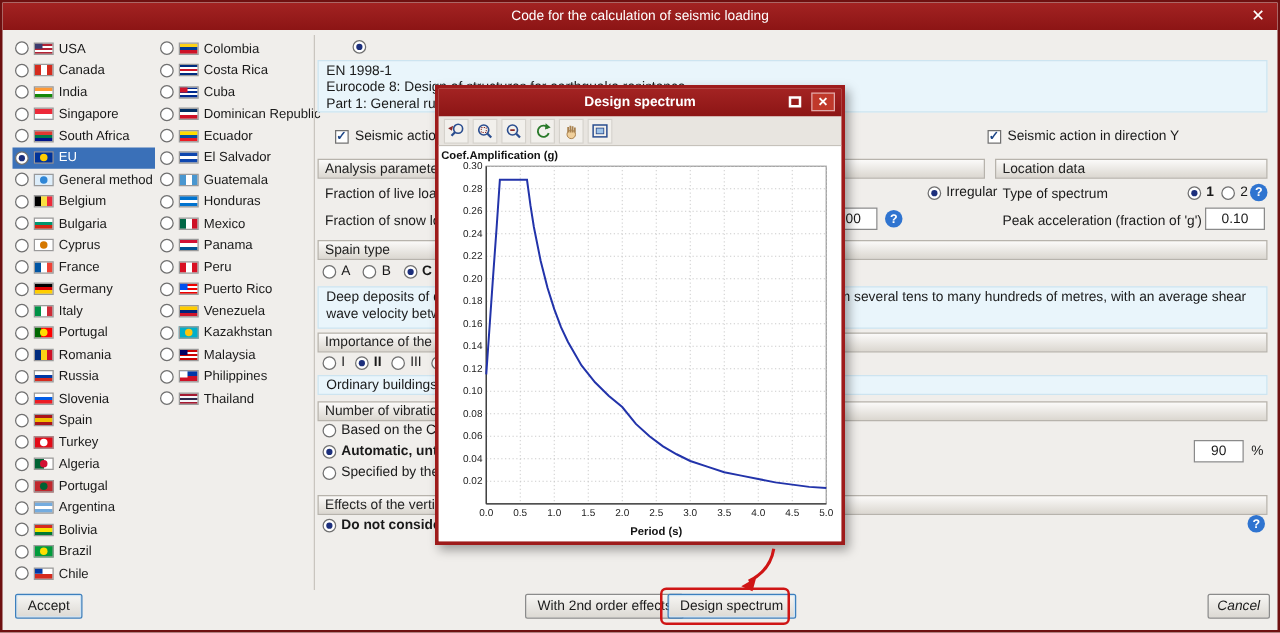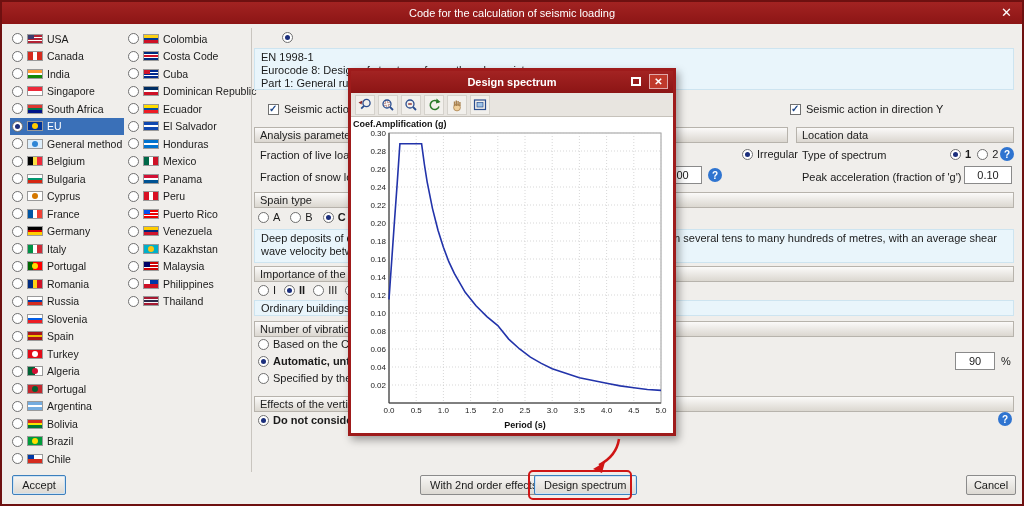--- a/index.html
+++ b/index.html
@@ -64,21 +64,21 @@
   #hdr-vertical{left:252px;top:394px;width:760px;}
   #vert-option{left:256px;top:412px;position:absolute;}
   #help-vertical{left:996px;top:410px;}
   
   .btn{position:absolute;height:20px;background:linear-gradient(#f7f6f4,#dcd9d3);border:1px solid #8b8b8b;border-radius:2px;display:flex;align-items:center;justify-content:center;padding:0 9px;white-space:nowrap;}
   .btn.primary{border:1px solid #3c7fbd;box-shadow:0 0 0 1px #cfe3f3 inset;}
   #btn-accept{left:10px;top:473px;width:54px;}
   #btn-2nd{left:418px;top:473px;}
   #btn-design{left:532px;top:473px;}
   #design-highlight{position:absolute;left:526px;top:468px;width:104px;height:30px;border:2px solid #cf1515;border-radius:5px;}
-  #btn-cancel{left:964px;top:473px;width:50px;}
+  #btn-cancel{left:964px;top:473px;width:50px;font-style:italic;}
   
   #popup{position:absolute;left:346px;top:66px;width:328px;height:368px;border:3px solid #9e1b1b;background:#efedea;box-shadow:3px 4px 8px rgba(0,0,0,.35);}
   .popup-title{height:22px;background:linear-gradient(#a32322,#8c1515);color:#fff;display:flex;align-items:center;justify-content:center;position:relative;font-weight:bold;}
   .pbtns{position:absolute;right:5px;top:3px;display:flex;gap:8px;align-items:center;}
   .restore{width:10px;height:9px;border:2px solid #fff;display:inline-block;}
   .pclose{width:19px;height:15px;background:#c0392b;border:1px solid #e0a8a8;color:#fff;font-size:10px;display:flex;align-items:center;justify-content:center;}
   .popup-toolbar{height:24px;background:#e8e5e0;border-bottom:1px solid #c6c2bb;display:flex;align-items:center;gap:3px;padding:0 4px;}
   .ticon{width:20px;height:20px;display:flex;align-items:center;justify-content:center;border:1px solid #d5d2cc;background:#f2f0ec;}
   .chartwrap{background:#fff;height:316px;}
   
@@ -243,21 +243,21 @@
     </div>
   <div id="country-col2" class="country-col">
       <div class="country-row">
         <span class="radio"></span>
         <span class="flag" style="background: linear-gradient(rgb(252, 209, 22) 0%, rgb(252, 209, 22) 33.33%, rgb(0, 56, 147) 33.33%, rgb(0, 56, 147) 66.67%, rgb(206, 17, 38) 66.67%, rgb(206, 17, 38) 100%);"></span>
         <span class="clabel">Colombia</span>
       </div>
       <div class="country-row">
         <span class="radio"></span>
         <span class="flag" style="background: linear-gradient(rgb(0, 43, 127) 0%, rgb(0, 43, 127) 20%, rgb(255, 255, 255) 20%, rgb(255, 255, 255) 40%, rgb(206, 17, 38) 40%, rgb(206, 17, 38) 60%, rgb(255, 255, 255) 60%, rgb(255, 255, 255) 80%, rgb(0, 43, 127) 80%, rgb(0, 43, 127) 100%);"></span>
-        <span class="clabel">Costa Code</span>
+        <span class="clabel">Costa Rica</span>
       </div>
       <div class="country-row">
         <span class="radio"></span>
         <span class="flag" style="background: linear-gradient(rgb(0, 42, 143) 0%, rgb(0, 42, 143) 20%, rgb(255, 255, 255) 20%, rgb(255, 255, 255) 40%, rgb(0, 42, 143) 40%, rgb(0, 42, 143) 60%, rgb(255, 255, 255) 60%, rgb(255, 255, 255) 80%, rgb(0, 42, 143) 80%, rgb(0, 42, 143) 100%);">
           <i class="canton" style="background: rgb(207, 20, 43);"></i>
         </span>
         <span class="clabel">Cuba</span>
       </div>
       <div class="country-row">
         <span class="radio"></span>
@@ -266,20 +266,25 @@
       </div>
       <div class="country-row">
         <span class="radio"></span>
         <span class="flag" style="background: linear-gradient(rgb(255, 221, 0) 0%, rgb(255, 221, 0) 33.33%, rgb(3, 78, 162) 33.33%, rgb(3, 78, 162) 66.67%, rgb(237, 28, 36) 66.67%, rgb(237, 28, 36) 100%);"></span>
         <span class="clabel">Ecuador</span>
       </div>
       <div class="country-row">
         <span class="radio"></span>
         <span class="flag" style="background: linear-gradient(rgb(15, 71, 175) 0%, rgb(15, 71, 175) 33.33%, rgb(255, 255, 255) 33.33%, rgb(255, 255, 255) 66.67%, rgb(15, 71, 175) 66.67%, rgb(15, 71, 175) 100%);"></span>
         <span class="clabel">El Salvador</span>
+      </div>
+      <div class="country-row">
+        <span class="radio"></span>
+        <span class="flag" style="background: linear-gradient(to right, rgb(73, 151, 208) 0%, rgb(73, 151, 208) 33.33%, rgb(255, 255, 255) 33.33%, rgb(255, 255, 255) 66.67%, rgb(73, 151, 208) 66.67%, rgb(73, 151, 208) 100%);"></span>
+        <span class="clabel">Guatemala</span>
       </div>
       <div class="country-row">
         <span class="radio"></span>
         <span class="flag" style="background: linear-gradient(rgb(0, 115, 207) 0%, rgb(0, 115, 207) 33.33%, rgb(255, 255, 255) 33.33%, rgb(255, 255, 255) 66.67%, rgb(0, 115, 207) 66.67%, rgb(0, 115, 207) 100%);"></span>
         <span class="clabel">Honduras</span>
       </div>
       <div class="country-row">
         <span class="radio"></span>
         <span class="flag" style="background: linear-gradient(to right, rgb(0, 104, 71) 0%, rgb(0, 104, 71) 33.33%, rgb(255, 255, 255) 33.33%, rgb(255, 255, 255) 66.67%, rgb(206, 17, 38) 66.67%, rgb(206, 17, 38) 100%);"></span>
         <span class="clabel">Mexico</span>

